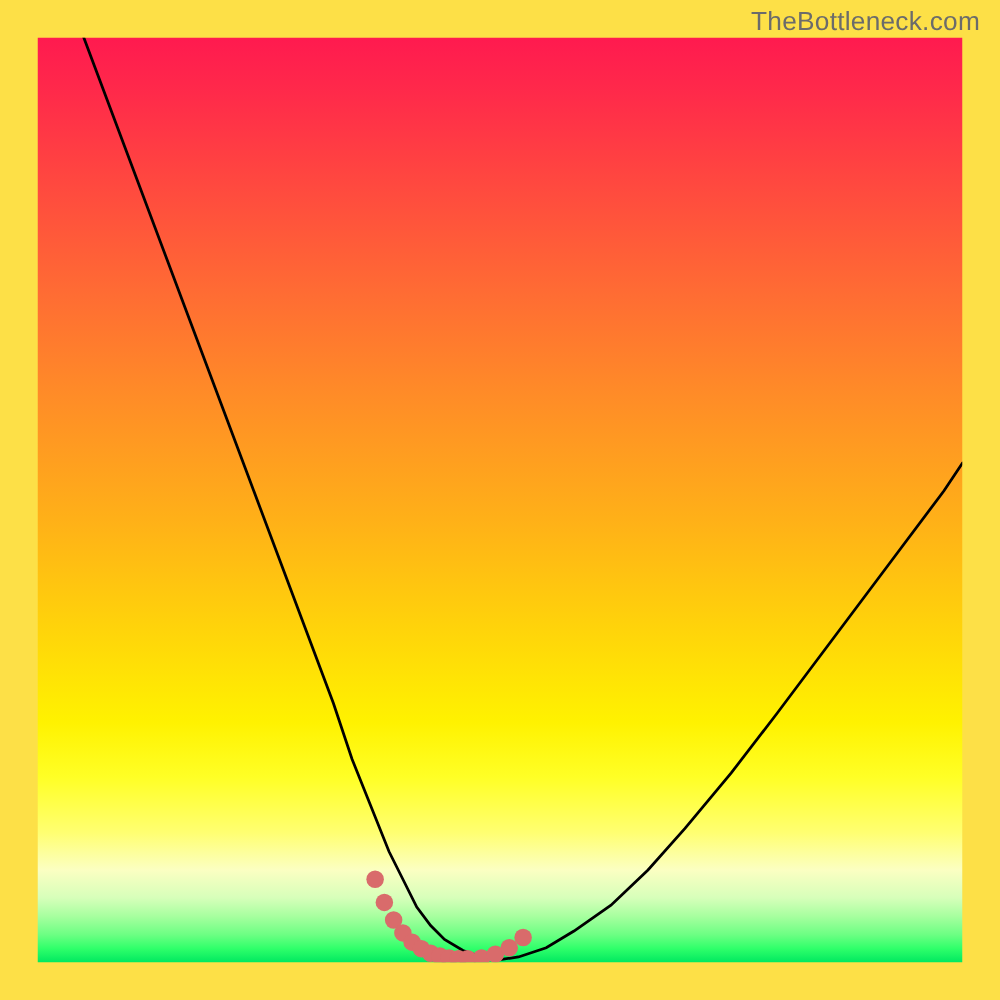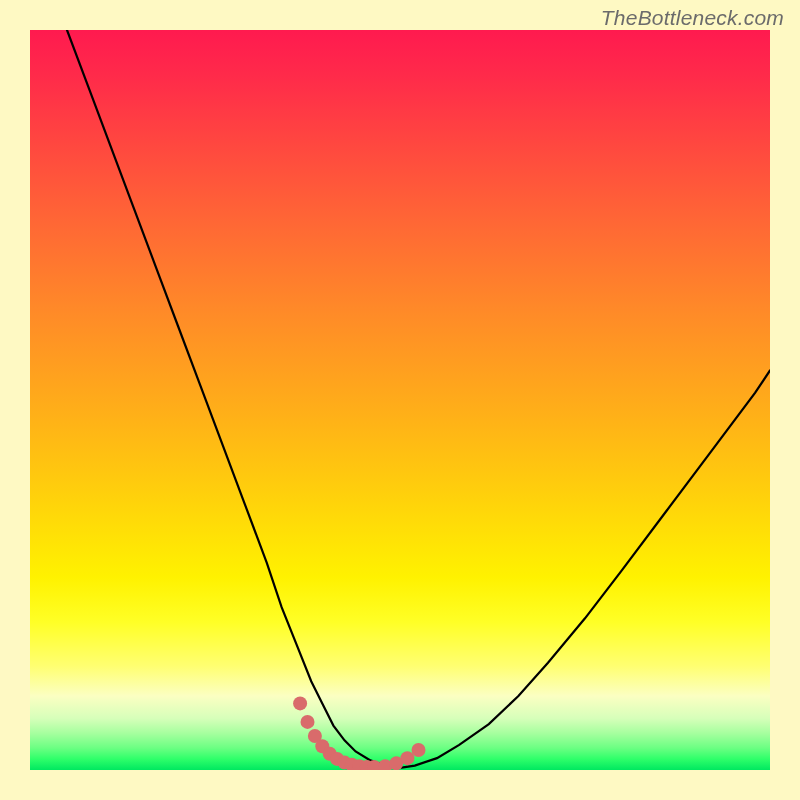--- a/index.html
+++ b/index.html
@@ -7,22 +7,21 @@
     padding: 0;
     width: 800px;
     height: 800px;
     overflow: hidden;
     background: #000;
     font-family: Arial, Helvetica, sans-serif;
   }
   .frame {
     position: absolute;
     inset: 0;
-    background: #fef9c3;
-    font-style: italic;
+    background: #fde047;
   }
   .plot {
     position: absolute;
     left: 30px;
     top: 30px;
     width: 740px;
     height: 740px;
     overflow: hidden;
   }
   .gradient {

